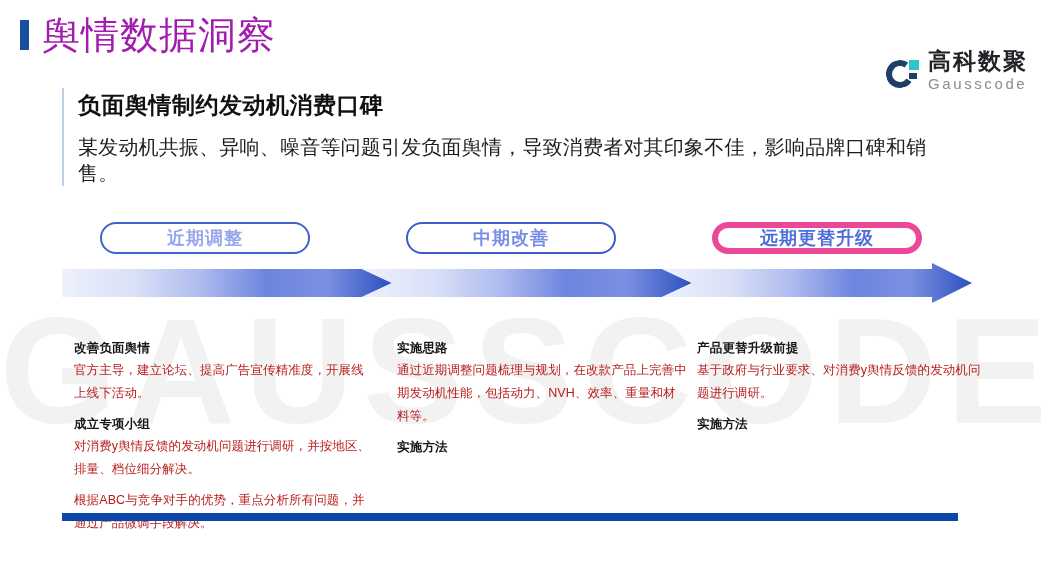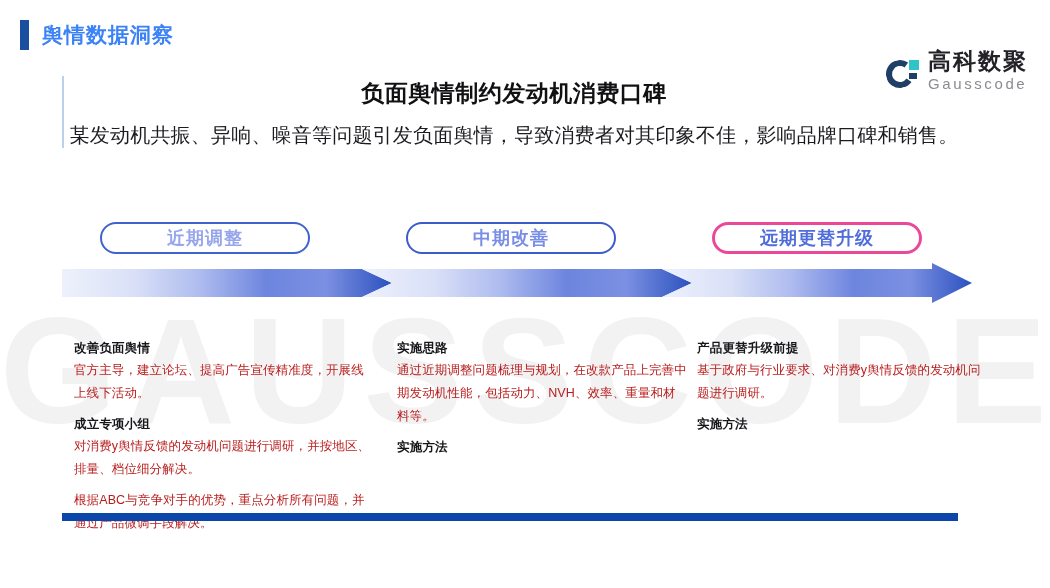--- a/index.html
+++ b/index.html
@@ -40,23 +40,23 @@
   }
   .header-bar {
     position: absolute;
     left: 20px; top: 20px;
     width: 9px; height: 30px;
     background: #1a4fa0;
   }
   .header-title {
     position: absolute;
     left: 42px; top: 16px;
-    font-size: 21px;
-    font-weight: 700;
-    color: #3b82f6;
+    font-size: 38px;
+    font-weight: 400;
+    color: #a21caf;
     letter-spacing: 1px;
     line-height: 38px;
   }
 
   
   .logo {
     position: absolute;
     right: 22px; top: 10px;
     display: flex;
     align-items: flex-end;
@@ -98,26 +98,25 @@
   .logo-en {
     font-size: 15px;
     color: #8b8b92;
     letter-spacing: 2.6px;
     margin-top: 3px;
   }
 
   
   .lead {
     position: absolute;
-    left: 62px; top: 76px;
+    left: 62px; top: 88px;
     width: 900px;
     border-left: 2px solid #bcd0ea;
-    padding-left: 2px;
-    z-index: 2;
-    text-align: center;
+    padding-left: 14px;
+    z-index: 2;
   }
   .lead-title {
     font-size: 23px;
     font-weight: 700;
     color: #111114;
     letter-spacing: 0.5px;
     line-height: 34px;
   }
   .lead-sub {
     margin-top: 12px;
@@ -141,21 +140,21 @@
     background: #ffffff;
     display: flex;
     align-items: center;
     justify-content: center;
     font-size: 18px;
     font-weight: 700;
     letter-spacing: 1px;
   }
   .pill-1 { left: 100px;  width: 210px; border: 2px solid #3f62cf; color: #97a6ec; }
   .pill-2 { left: 406px;  width: 210px; border: 2px solid #3c5ccb; color: #7b8ee6; }
-  .pill-3 { left: 712px;  width: 210px; border: 3px solid #ec4899; color: #4f6ddb; }
+  .pill-3 { left: 712px;  width: 210px; border: 6px solid #ec4899; color: #4f6ddb; }
 
   
   .arrow-wrap {
     position: absolute;
     left: 62px; top: 263px;
     width: 910px; height: 40px;
     z-index: 2;
   }
 
   

